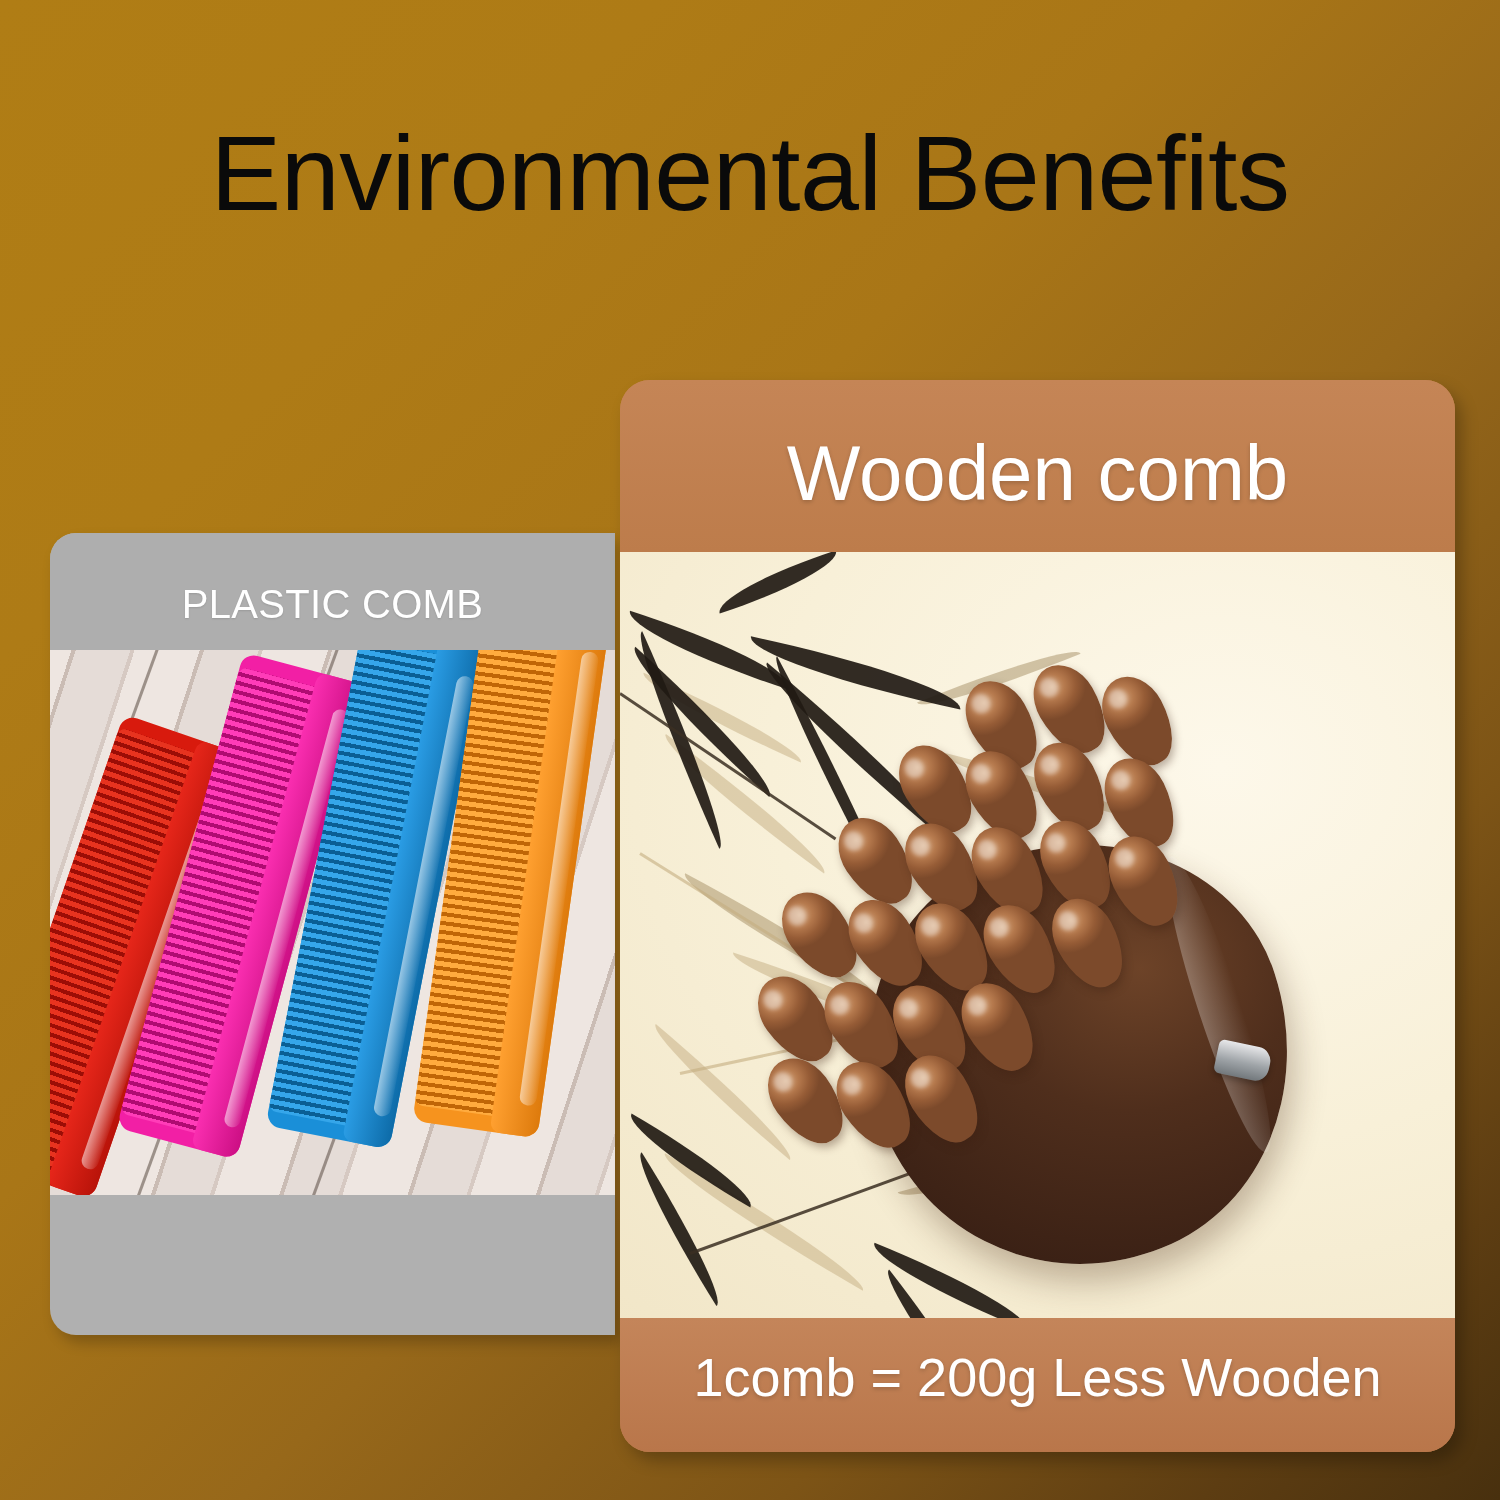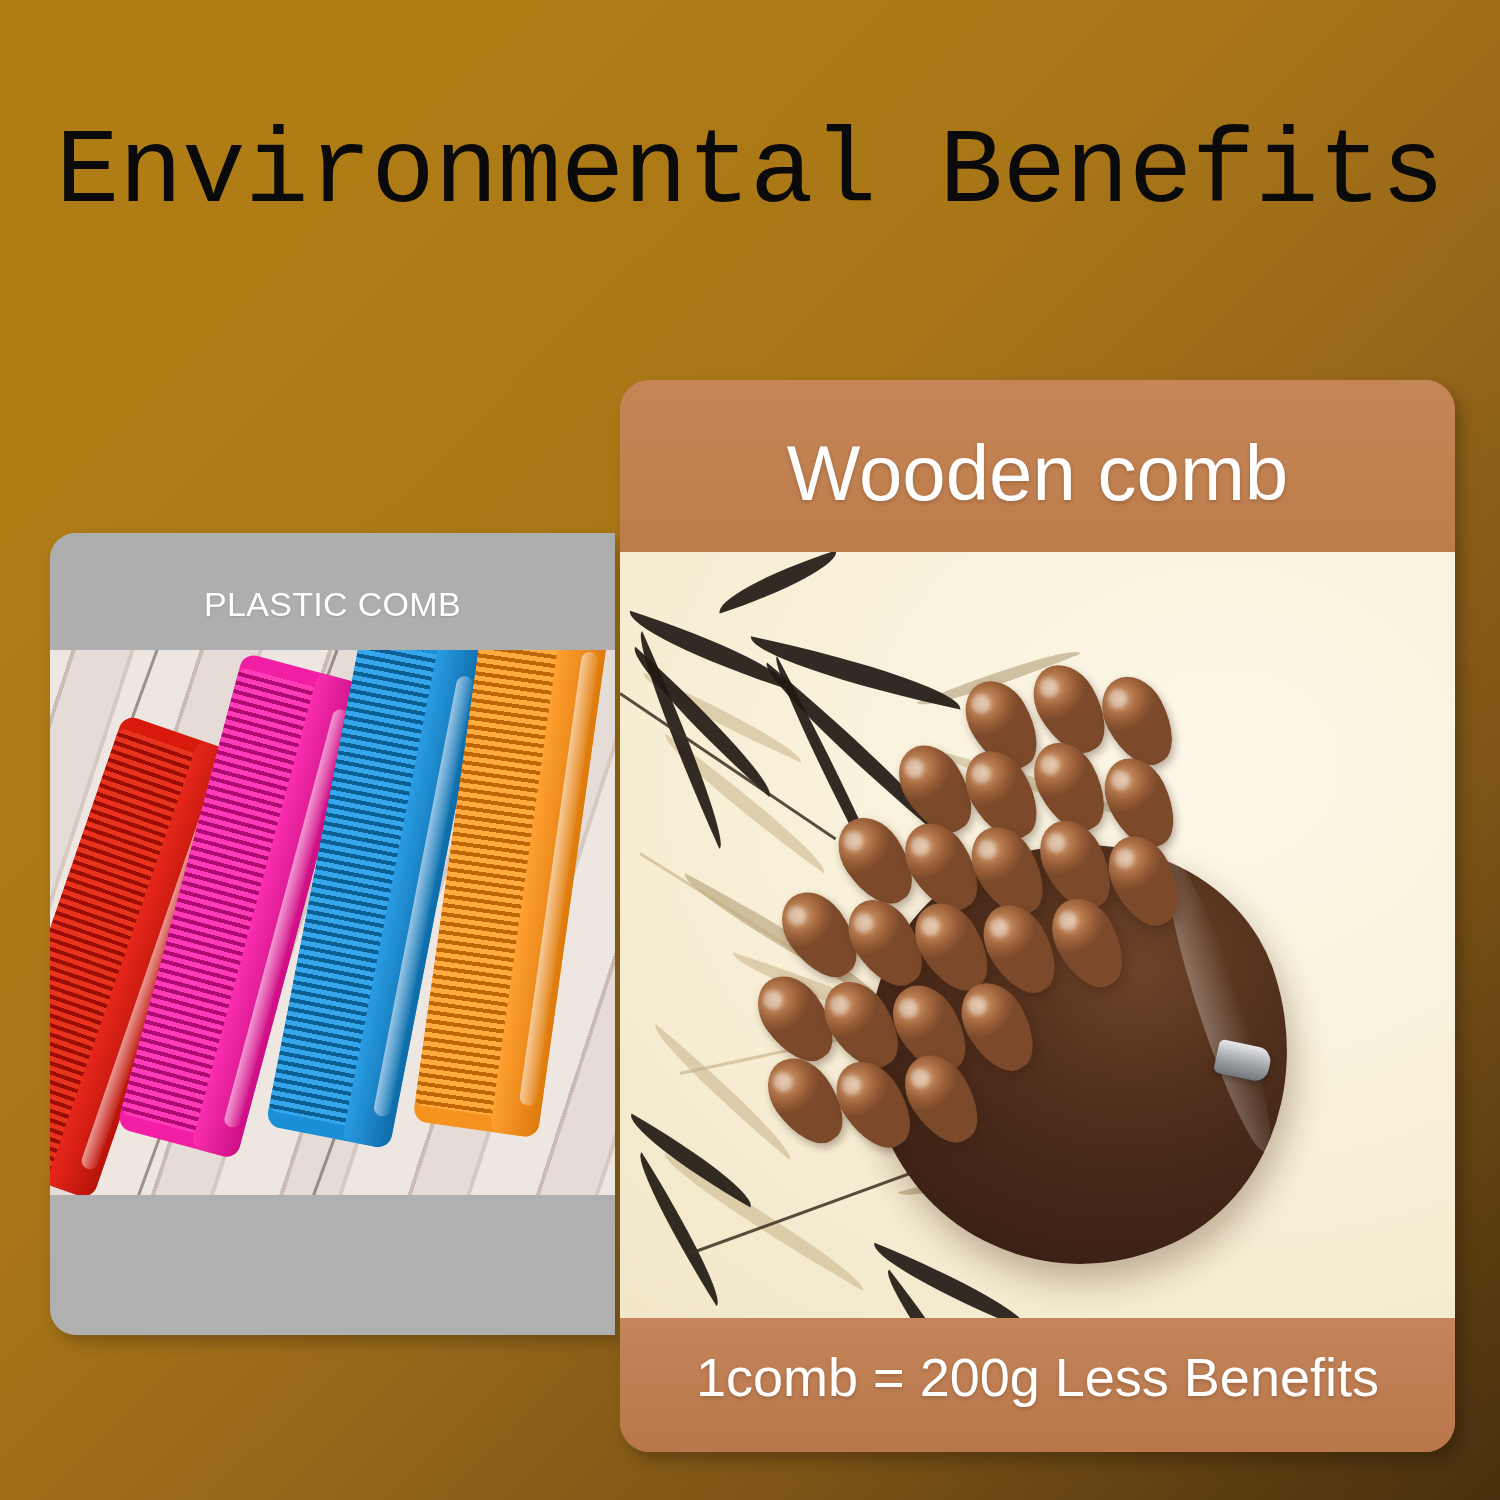--- a/index.html
+++ b/index.html
@@ -32,21 +32,21 @@
   
   #page-title {
     position: absolute;
     left: 0;
     top: 118px;
     width: 1500px;
     text-align: center;
     font-size: 106px;
     line-height: 1.05;
     color: #0a0a0a;
-    font-family: Liberation Mono, monospace;
+    font-family: Liberation Sans, sans-serif;
     font-weight: 400;
     letter-spacing: -0.5px;
     white-space: nowrap;
   }
 
   
   .card {
     position: absolute;
     overflow: hidden;
   }
@@ -80,21 +80,21 @@
   }
   #plastic-card .card-bg {
     position: absolute;
     inset: 0;
     background: #b0b0b0;
   }
   #plastic-header {
     top: 0;
     height: 117px;
     background: #aeaeae;
-    font-size: 34px;
+    font-size: 40px;
     letter-spacing: 0.3px;
     padding-top: 26px;
     text-shadow: 0 1px 2px rgba(0,0,0,0.12);
   }
   #plastic-media {
     top: 117px;
     height: 545px;
     background: #cfc3ba;
   }
   #plastic-footer {
@@ -382,16 +382,16 @@
       <div class="knob" style="left:280px; top:430px; transform:rotate(-32deg);"></div>
       <div class="knob" style="left:348px; top:428px; transform:rotate(-30deg);"></div>
 
       <div class="knob" style="left:156px; top:502px; transform:rotate(-36deg);"></div>
       <div class="knob" style="left:224px; top:506px; transform:rotate(-34deg);"></div>
       <div class="knob" style="left:292px; top:500px; transform:rotate(-32deg);"></div>
 
       <div id="comb-clip"></div>
     </div>
 
-    <div id="wooden-footer" class="card-footer">1comb = 200g Less Benefits</div>
+    <div id="wooden-footer" class="card-footer">1comb = 200g Less Wooden</div>
   </div>
 
 </div>
 
 </body></html>

